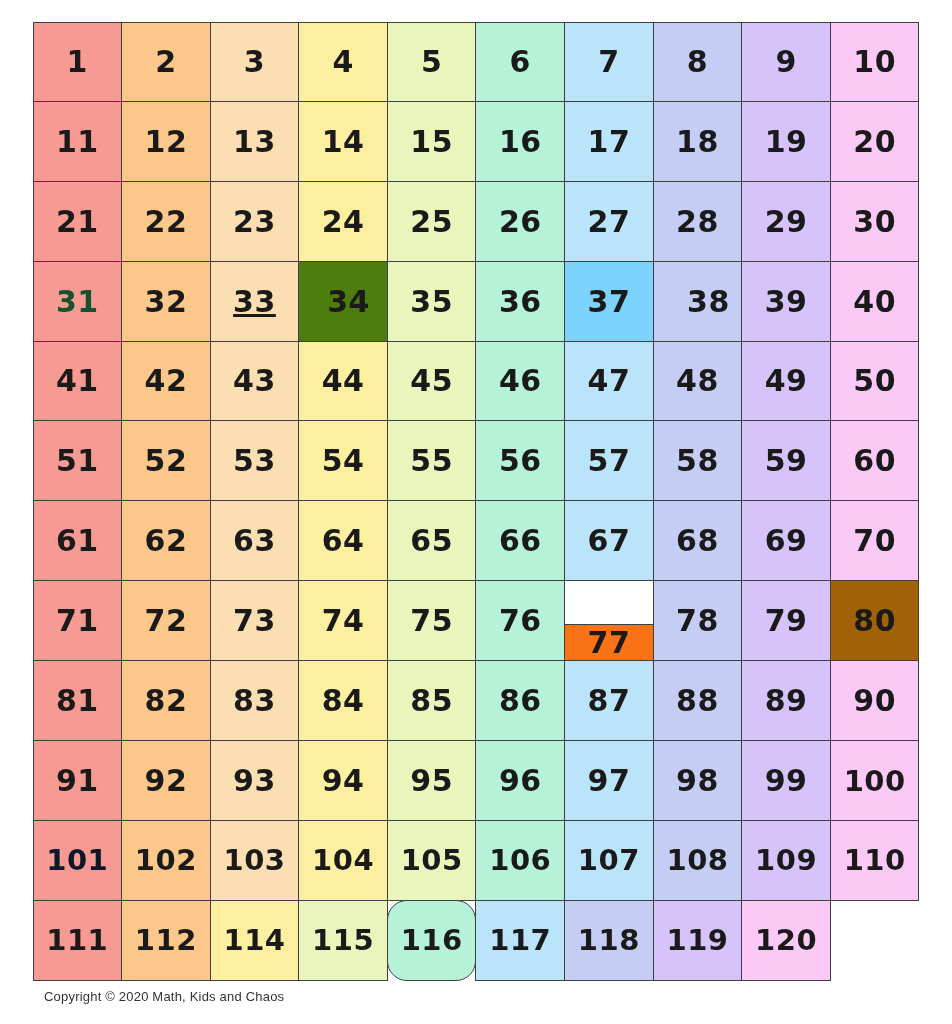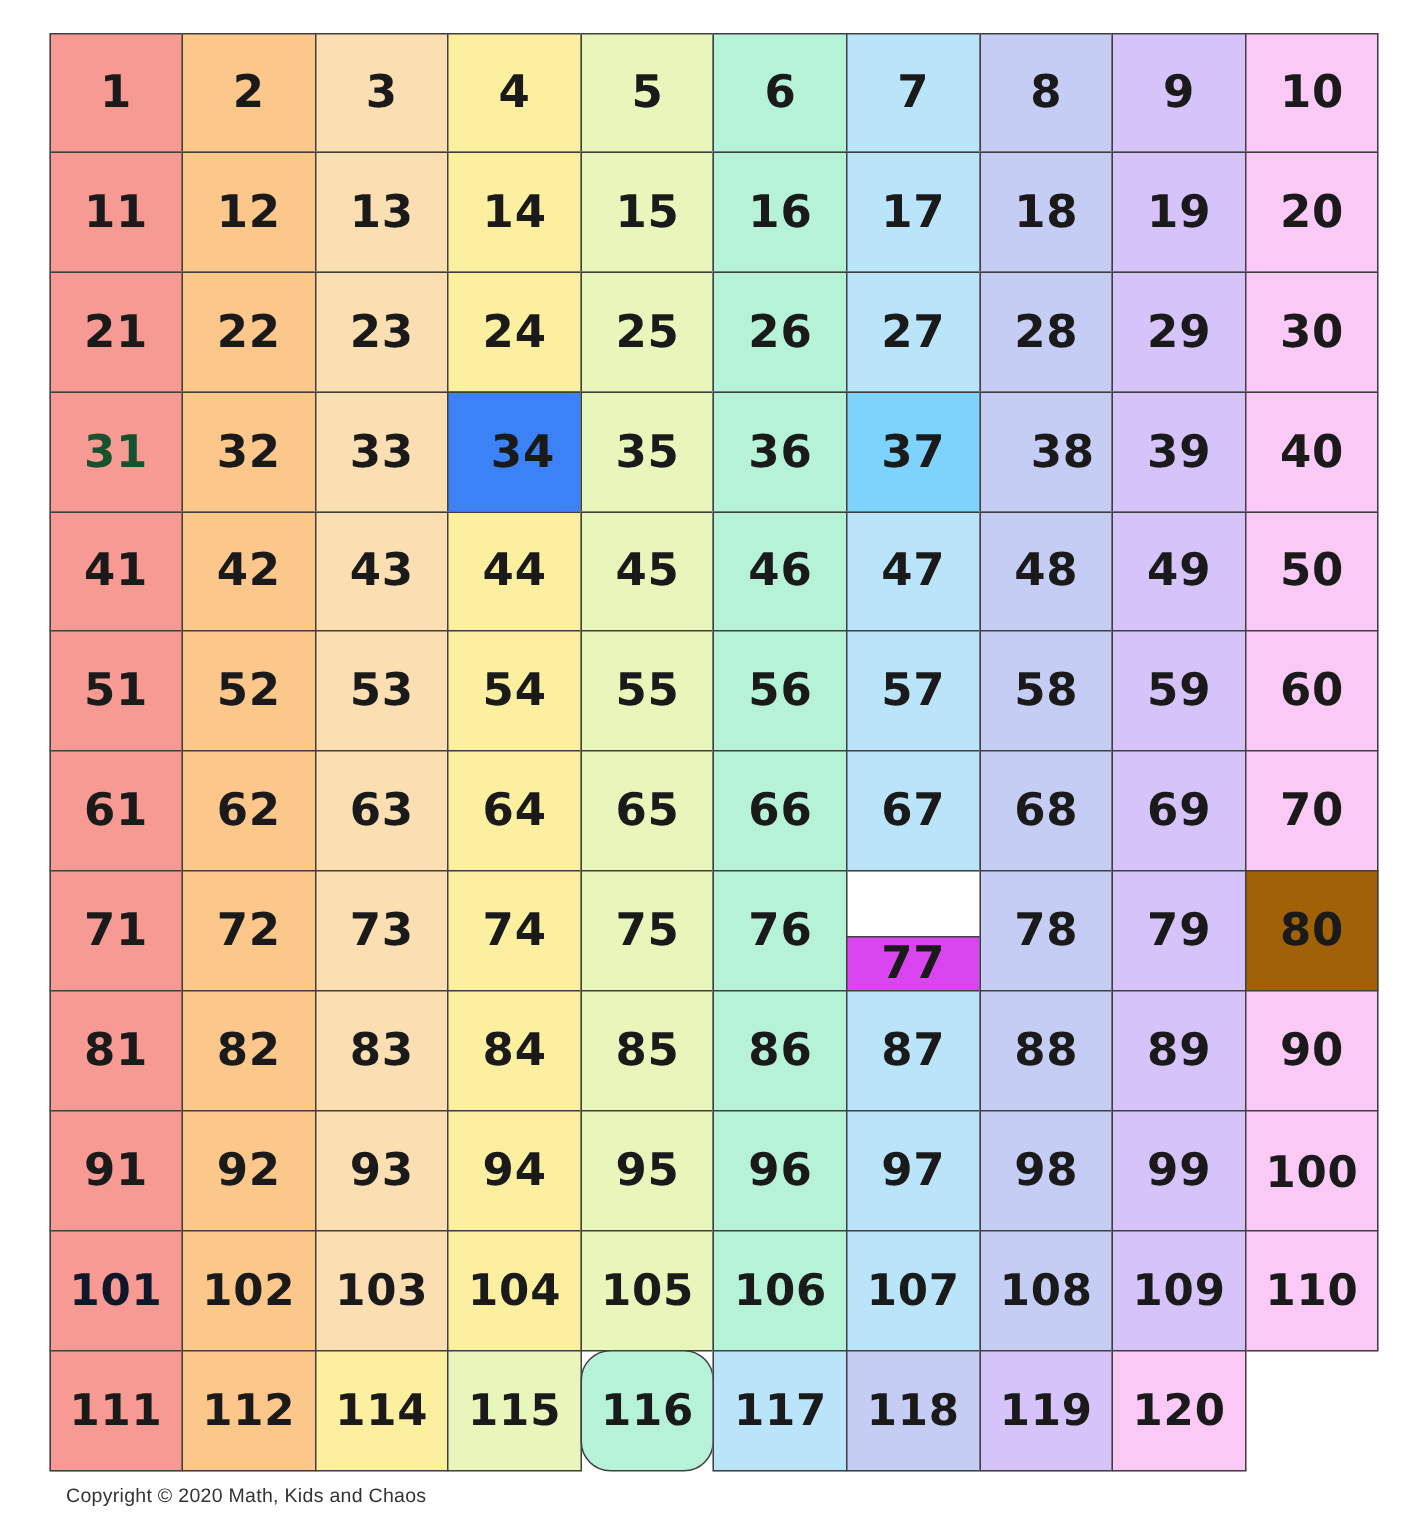--- a/index.html
+++ b/index.html
@@ -90,22 +90,22 @@
       <div class="cell" style="background: rgb(251, 223, 179); border-color: rgb(63, 63, 63); color: rgb(26, 26, 26);">23</div>
       <div class="cell" style="background: rgb(252, 240, 160); border-color: rgb(63, 63, 63); color: rgb(26, 26, 26);">24</div>
       <div class="cell" style="background: rgb(232, 245, 187); border-color: rgb(63, 63, 63); color: rgb(26, 26, 26);">25</div>
       <div class="cell" style="background: rgb(182, 242, 216); border-color: rgb(63, 63, 63); color: rgb(26, 26, 26);">26</div>
       <div class="cell" style="background: rgb(185, 228, 250); border-color: rgb(63, 63, 63); color: rgb(26, 26, 26);">27</div>
       <div class="cell" style="background: rgb(198, 205, 245); border-color: rgb(63, 63, 63); color: rgb(26, 26, 26);">28</div>
       <div class="cell" style="background: rgb(214, 195, 250); border-color: rgb(63, 63, 63); color: rgb(26, 26, 26);">29</div>
       <div class="cell" style="background: rgb(251, 201, 246); border-color: rgb(63, 63, 63); color: rgb(26, 26, 26);">30</div>
       <div class="cell" style="background: rgb(247, 154, 147); border-color: rgb(63, 63, 63); color: #14532d;">31</div>
       <div class="cell" style="background: rgb(251, 199, 138); border-color: rgb(63, 63, 63); color: rgb(26, 26, 26);">32</div>
-      <div class="cell" style="background: rgb(251, 223, 179); border-color: rgb(63, 63, 63); color: rgb(26, 26, 26);">33</div>
-      <div class="cell" style="background: #3b82f6; border-color: rgb(63, 63, 63); color: rgb(26, 26, 26); padding-left: 11px;">34</div>
+      <div class="cell" style="background: rgb(251, 223, 179); border-color: rgb(63, 63, 63); color: rgb(26, 26, 26); text-decoration: underline;">33</div>
+      <div class="cell" style="background: #4d7c0f; border-color: rgb(63, 63, 63); color: rgb(26, 26, 26); padding-left: 11px;">34</div>
       <div class="cell" style="background: rgb(232, 245, 187); border-color: rgb(63, 63, 63); color: rgb(26, 26, 26);">35</div>
       <div class="cell" style="background: rgb(182, 242, 216); border-color: rgb(63, 63, 63); color: rgb(26, 26, 26);">36</div>
       <div class="cell" style="background: #7dd3fc; border-color: rgb(63, 63, 63); color: rgb(26, 26, 26);">37</div>
       <div class="cell" style="background: rgb(198, 205, 245); border-color: rgb(63, 63, 63); color: rgb(26, 26, 26); padding-left: 22px;">38</div>
       <div class="cell" style="background: rgb(214, 195, 250); border-color: rgb(63, 63, 63); color: rgb(26, 26, 26);">39</div>
       <div class="cell" style="background: rgb(251, 201, 246); border-color: rgb(63, 63, 63); color: rgb(26, 26, 26);">40</div>
       <div class="cell" style="background: rgb(247, 154, 147); border-color: rgb(63, 63, 63); color: rgb(26, 26, 26);">41</div>
       <div class="cell" style="background: rgb(251, 199, 138); border-color: rgb(63, 63, 63); color: rgb(26, 26, 26);">42</div>
       <div class="cell" style="background: rgb(251, 223, 179); border-color: rgb(63, 63, 63); color: rgb(26, 26, 26);">43</div>
       <div class="cell" style="background: rgb(252, 240, 160); border-color: rgb(63, 63, 63); color: rgb(26, 26, 26);">44</div>
@@ -134,21 +134,21 @@
       <div class="cell" style="background: rgb(185, 228, 250); border-color: rgb(63, 63, 63); color: rgb(26, 26, 26);">67</div>
       <div class="cell" style="background: rgb(198, 205, 245); border-color: rgb(63, 63, 63); color: rgb(26, 26, 26);">68</div>
       <div class="cell" style="background: rgb(214, 195, 250); border-color: rgb(63, 63, 63); color: rgb(26, 26, 26);">69</div>
       <div class="cell" style="background: rgb(251, 201, 246); border-color: rgb(63, 63, 63); color: rgb(26, 26, 26);">70</div>
       <div class="cell" style="background: rgb(247, 154, 147); border-color: rgb(63, 63, 63); color: rgb(26, 26, 26);">71</div>
       <div class="cell" style="background: rgb(251, 199, 138); border-color: rgb(63, 63, 63); color: rgb(26, 26, 26);">72</div>
       <div class="cell" style="background: rgb(251, 223, 179); border-color: rgb(63, 63, 63); color: rgb(26, 26, 26);">73</div>
       <div class="cell" style="background: rgb(252, 240, 160); border-color: rgb(63, 63, 63); color: rgb(26, 26, 26);">74</div>
       <div class="cell" style="background: rgb(232, 245, 187); border-color: rgb(63, 63, 63); color: rgb(26, 26, 26);">75</div>
       <div class="cell" style="background: rgb(182, 242, 216); border-color: rgb(63, 63, 63); color: rgb(26, 26, 26);">76</div>
-      <div class="cell" style="background: #d946ef; border-color: rgb(63, 63, 63); color: rgb(26, 26, 26); margin-top: 44px;">77</div>
+      <div class="cell" style="background: #f97316; border-color: rgb(63, 63, 63); color: rgb(26, 26, 26); margin-top: 44px;">77</div>
       <div class="cell" style="background: rgb(198, 205, 245); border-color: rgb(63, 63, 63); color: rgb(26, 26, 26);">78</div>
       <div class="cell" style="background: rgb(214, 195, 250); border-color: rgb(63, 63, 63); color: rgb(26, 26, 26);">79</div>
       <div class="cell" style="background: #a16207; border-color: rgb(63, 63, 63); color: rgb(26, 26, 26);">80</div>
       <div class="cell" style="background: rgb(247, 154, 147); border-color: rgb(63, 63, 63); color: rgb(26, 26, 26);">81</div>
       <div class="cell" style="background: rgb(251, 199, 138); border-color: rgb(63, 63, 63); color: rgb(26, 26, 26);">82</div>
       <div class="cell" style="background: rgb(251, 223, 179); border-color: rgb(63, 63, 63); color: rgb(26, 26, 26);">83</div>
       <div class="cell" style="background: rgb(252, 240, 160); border-color: rgb(63, 63, 63); color: rgb(26, 26, 26);">84</div>
       <div class="cell" style="background: rgb(232, 245, 187); border-color: rgb(63, 63, 63); color: rgb(26, 26, 26);">85</div>
       <div class="cell" style="background: rgb(182, 242, 216); border-color: rgb(63, 63, 63); color: rgb(26, 26, 26);">86</div>
       <div class="cell" style="background: rgb(185, 228, 250); border-color: rgb(63, 63, 63); color: rgb(26, 26, 26);">87</div>

